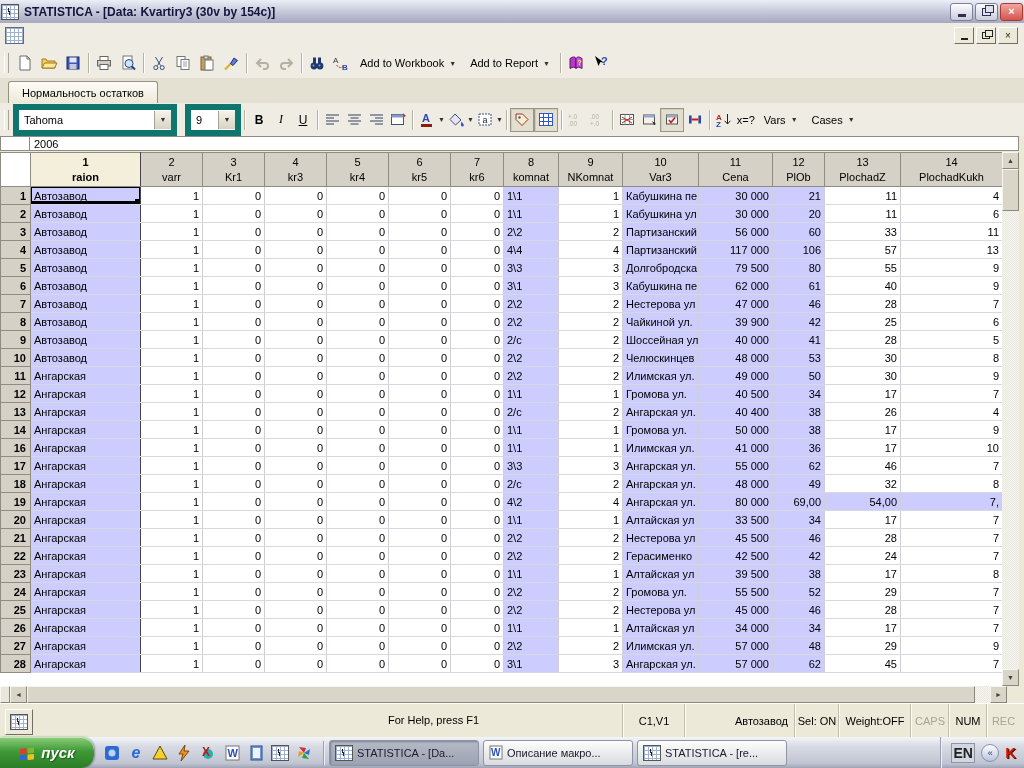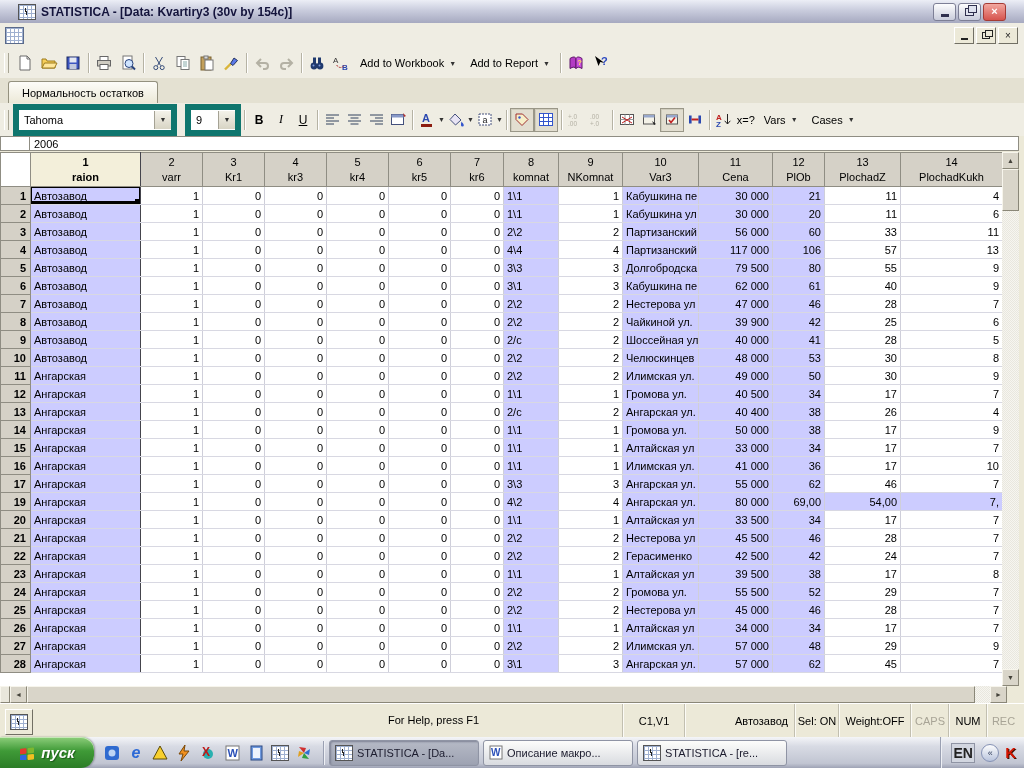--- a/index.html
+++ b/index.html
@@ -4,21 +4,21 @@
 <style>
   html,body{margin:0;padding:0;}
   body{width:1024px;height:768px;position:relative;overflow:hidden;
        background:#ece9d8;font-family:"Liberation Sans","DejaVu Sans",sans-serif;
        -webkit-font-smoothing:none;}
   .abs{position:absolute;}
 
   
   .titlebar{top:0;left:0;right:0;height:23px;
     background:linear-gradient(180deg,#eceef6 0%,#c9ccdd 45%,#a6a9c0 100%);
-    border-bottom:1px solid #8a8ca2;display:flex;align-items:center;padding:0 18px;}
+    border-bottom:1px solid #8a8ca2;display:flex;align-items:center;padding:0 1px;}
   .titlebar .title{font-size:12px;font-weight:bold;color:#14143c;margin-left:5px;flex:1;
     white-space:nowrap;overflow:hidden;}
   .winbtn{width:21px;height:16px;margin-left:2px;border-radius:3px;border:1px solid #7d7f96;
     background:linear-gradient(180deg,#fdfdfe,#c9ccdb);display:flex;align-items:center;justify-content:center;
     font-size:11px;color:#30304e;line-height:1;}
   .winbtn.close{background:linear-gradient(180deg,#f2a79f,#d6544e);border-color:#a53b35;color:#fff;font-weight:bold;}
   .glyph-min{width:8px;height:3px;background:#30304e;margin-top:8px;}
   .glyph-restore{width:7px;height:6px;border:1px solid #30304e;position:relative;background:#dfe2ee;}
   .glyph-restore::after{content:"";position:absolute;left:2px;top:-4px;width:7px;height:6px;border:1px solid #30304e;background:#dfe2ee;}
 
@@ -769,37 +769,20 @@
           <td class="num">0</td>
           <td class="lav left kom">1\1</td>
           <td class="num">1</td>
           <td class="lav left">Громова ул.</td>
           <td class="lav num">50 000</td>
           <td class="lav num">38</td>
           <td class="num">17</td>
           <td class="num">9</td>
         </tr>
         <tr>
-          <td class="rh">15</td>
-          <td class="lav left rcol">Ангарская</td>
-          <td class="num">1</td>
-          <td class="num">0</td>
-          <td class="num">0</td>
-          <td class="num">0</td>
-          <td class="num">0</td>
-          <td class="num">0</td>
-          <td class="lav left kom">1\1</td>
-          <td class="num">1</td>
-          <td class="lav left">Алтайская ул</td>
-          <td class="lav num">33 000</td>
-          <td class="lav num">34</td>
-          <td class="num">17</td>
-          <td class="num">7</td>
-        </tr>
-        <tr>
           <td class="rh">16</td>
           <td class="lav left rcol">Ангарская</td>
           <td class="num">1</td>
           <td class="num">0</td>
           <td class="num">0</td>
           <td class="num">0</td>
           <td class="num">0</td>
           <td class="num">0</td>
           <td class="lav left kom">1\1</td>
           <td class="num">1</td>
@@ -818,20 +801,37 @@
           <td class="num">0</td>
           <td class="num">0</td>
           <td class="num">0</td>
           <td class="lav left kom">3\3</td>
           <td class="num">3</td>
           <td class="lav left">Ангарская ул.</td>
           <td class="lav num">55 000</td>
           <td class="lav num">62</td>
           <td class="num">46</td>
           <td class="num">7</td>
+        </tr>
+        <tr>
+          <td class="rh">18</td>
+          <td class="lav left rcol">Ангарская</td>
+          <td class="num">1</td>
+          <td class="num">0</td>
+          <td class="num">0</td>
+          <td class="num">0</td>
+          <td class="num">0</td>
+          <td class="num">0</td>
+          <td class="lav left kom">2/c</td>
+          <td class="num">2</td>
+          <td class="lav left">Ангарская ул.</td>
+          <td class="lav num">48 000</td>
+          <td class="lav num">49</td>
+          <td class="num">32</td>
+          <td class="num">8</td>
         </tr>
         <tr>
           <td class="rh">19</td>
           <td class="lav left rcol">Ангарская</td>
           <td class="num">1</td>
           <td class="num">0</td>
           <td class="num">0</td>
           <td class="num">0</td>
           <td class="num">0</td>
           <td class="num">0</td>

